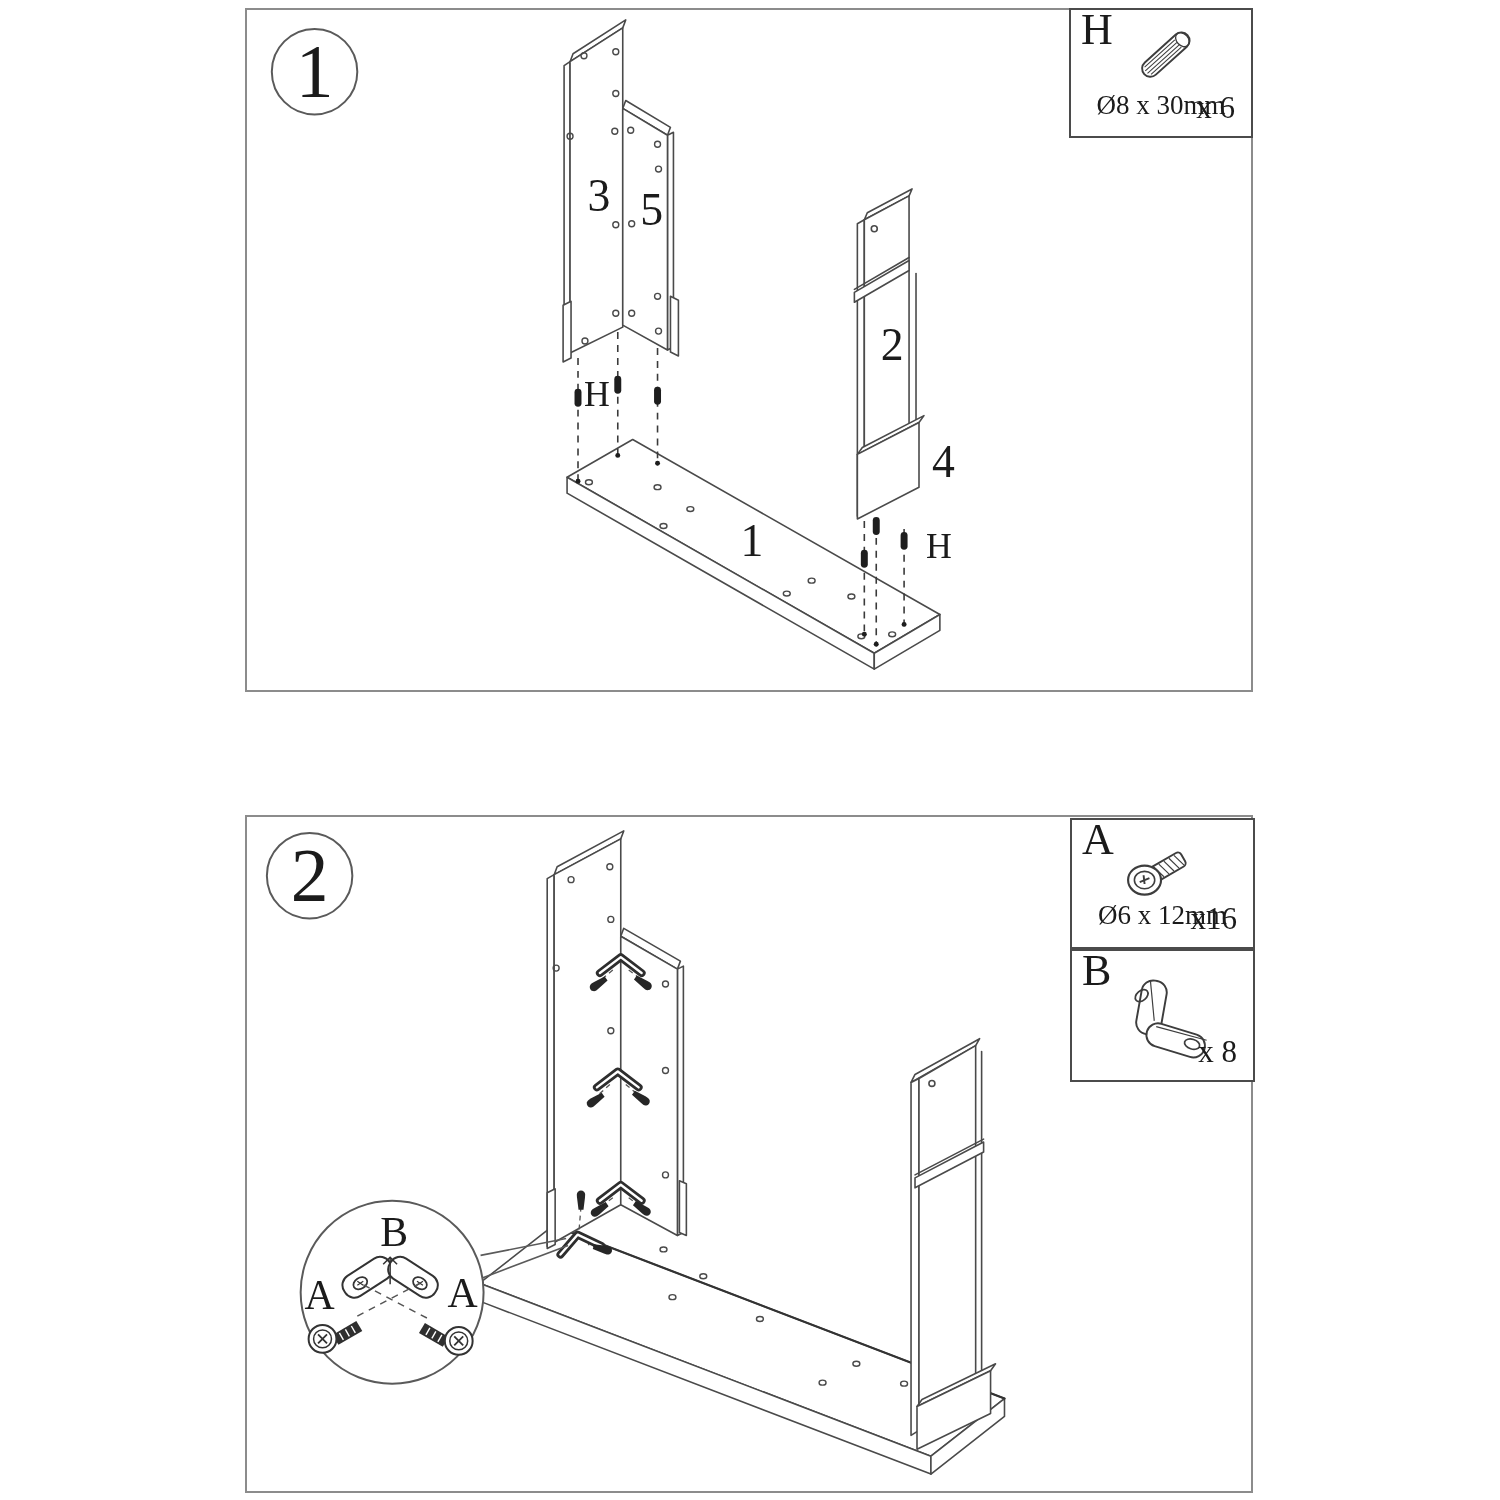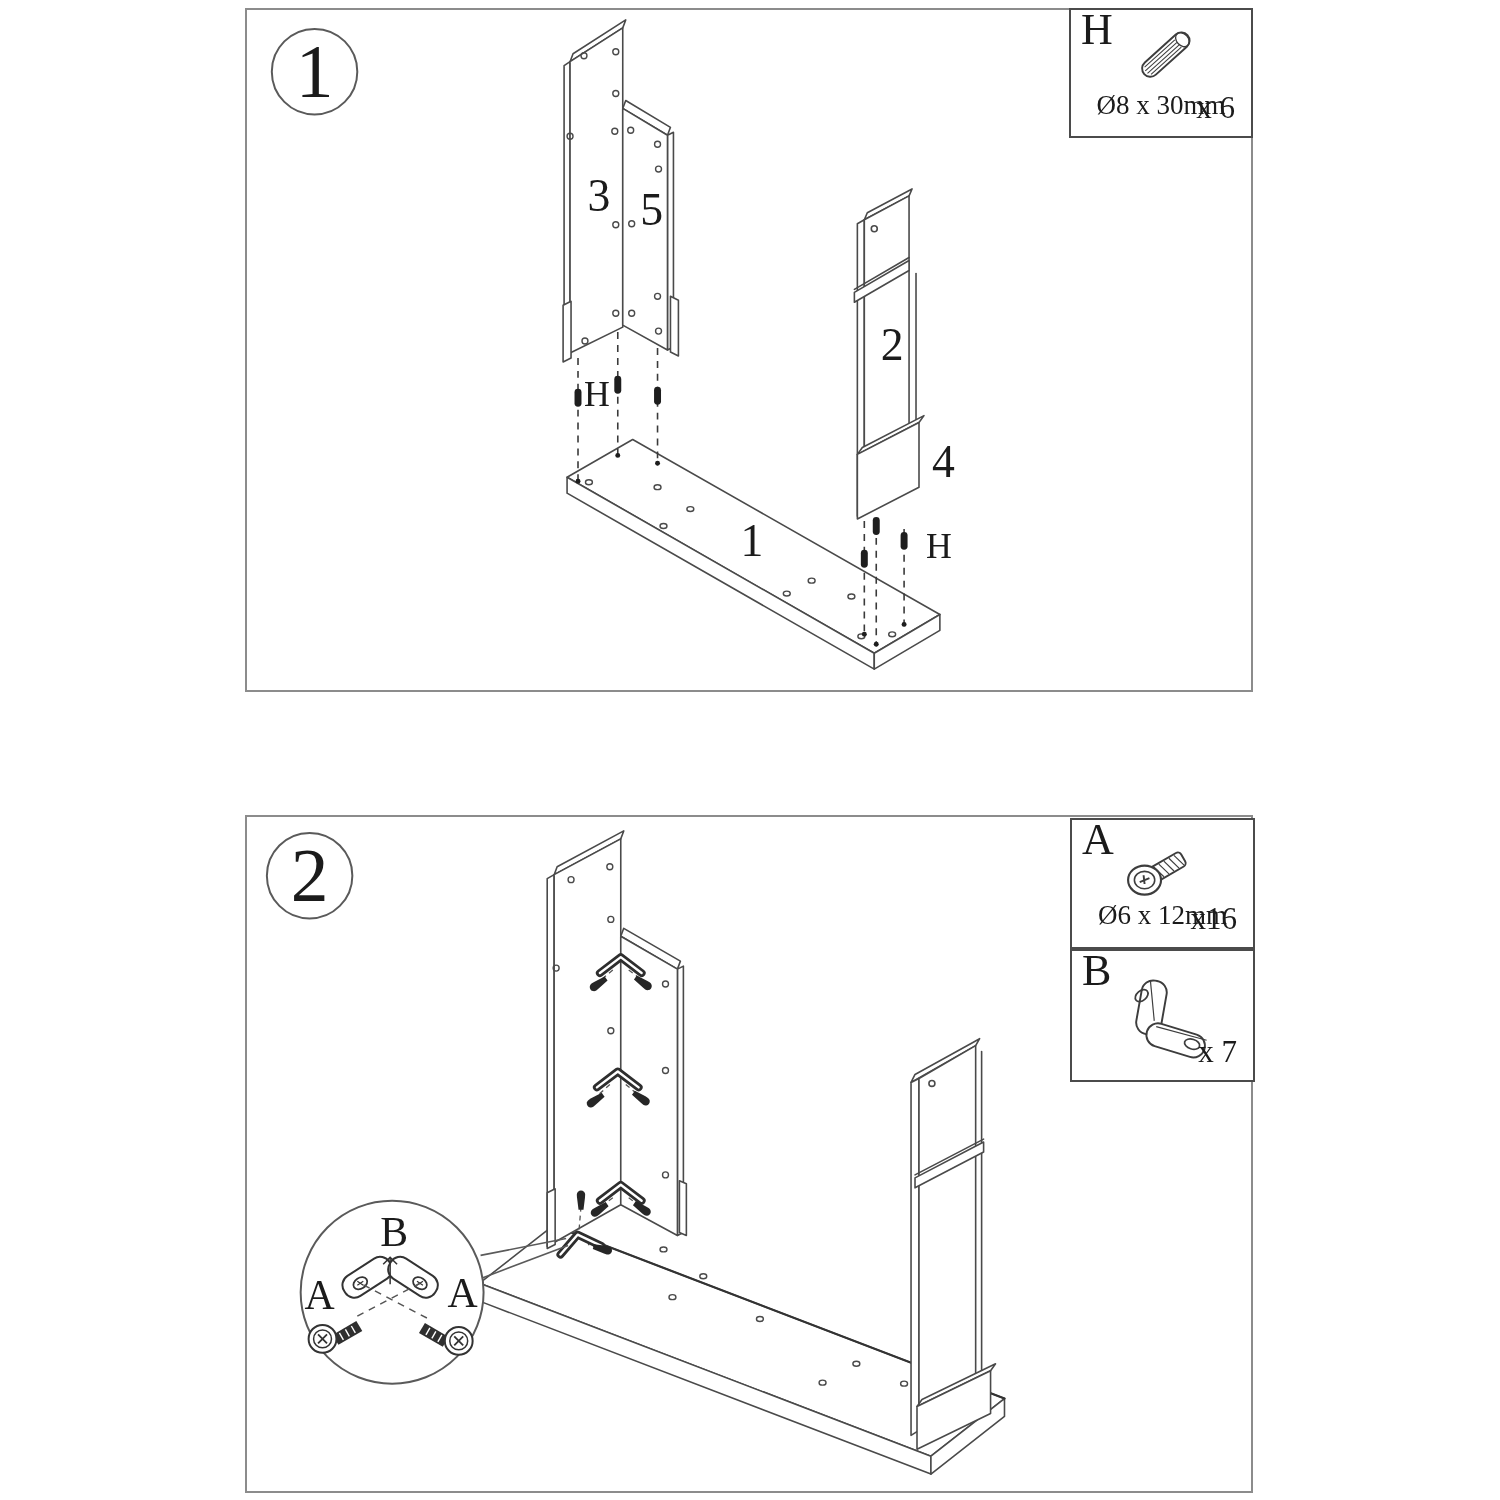--- a/index.html
+++ b/index.html
@@ -304,16 +304,16 @@
         <rect x="-13" y="-46" width="26" height="56" rx="12" transform="translate(78,76) rotate(10)"></rect>
         <rect x="-10" y="-12" width="62" height="24" rx="12" transform="translate(86,86) rotate(17)"></rect>
         <ellipse rx="7.5" ry="5" transform="translate(71,46) rotate(-40)" fill="none" stroke-width="1.8"></ellipse>
         <ellipse rx="8" ry="5" transform="translate(123,96) rotate(17)" fill="none" stroke-width="1.8"></ellipse>
         <line x1="80" y1="30" x2="84" y2="72" stroke-width="1.2"></line>
         <line x1="86" y1="78" x2="138" y2="92" stroke-width="1.2"></line>
       </g>
     </svg>
     <div class="hw-label">B</div>
     <div class="hw-spec"></div>
-    <div class="hw-count">x 7</div>
+    <div class="hw-count">x 8</div>
   </div>
 
 </div>
 
 </body></html>

